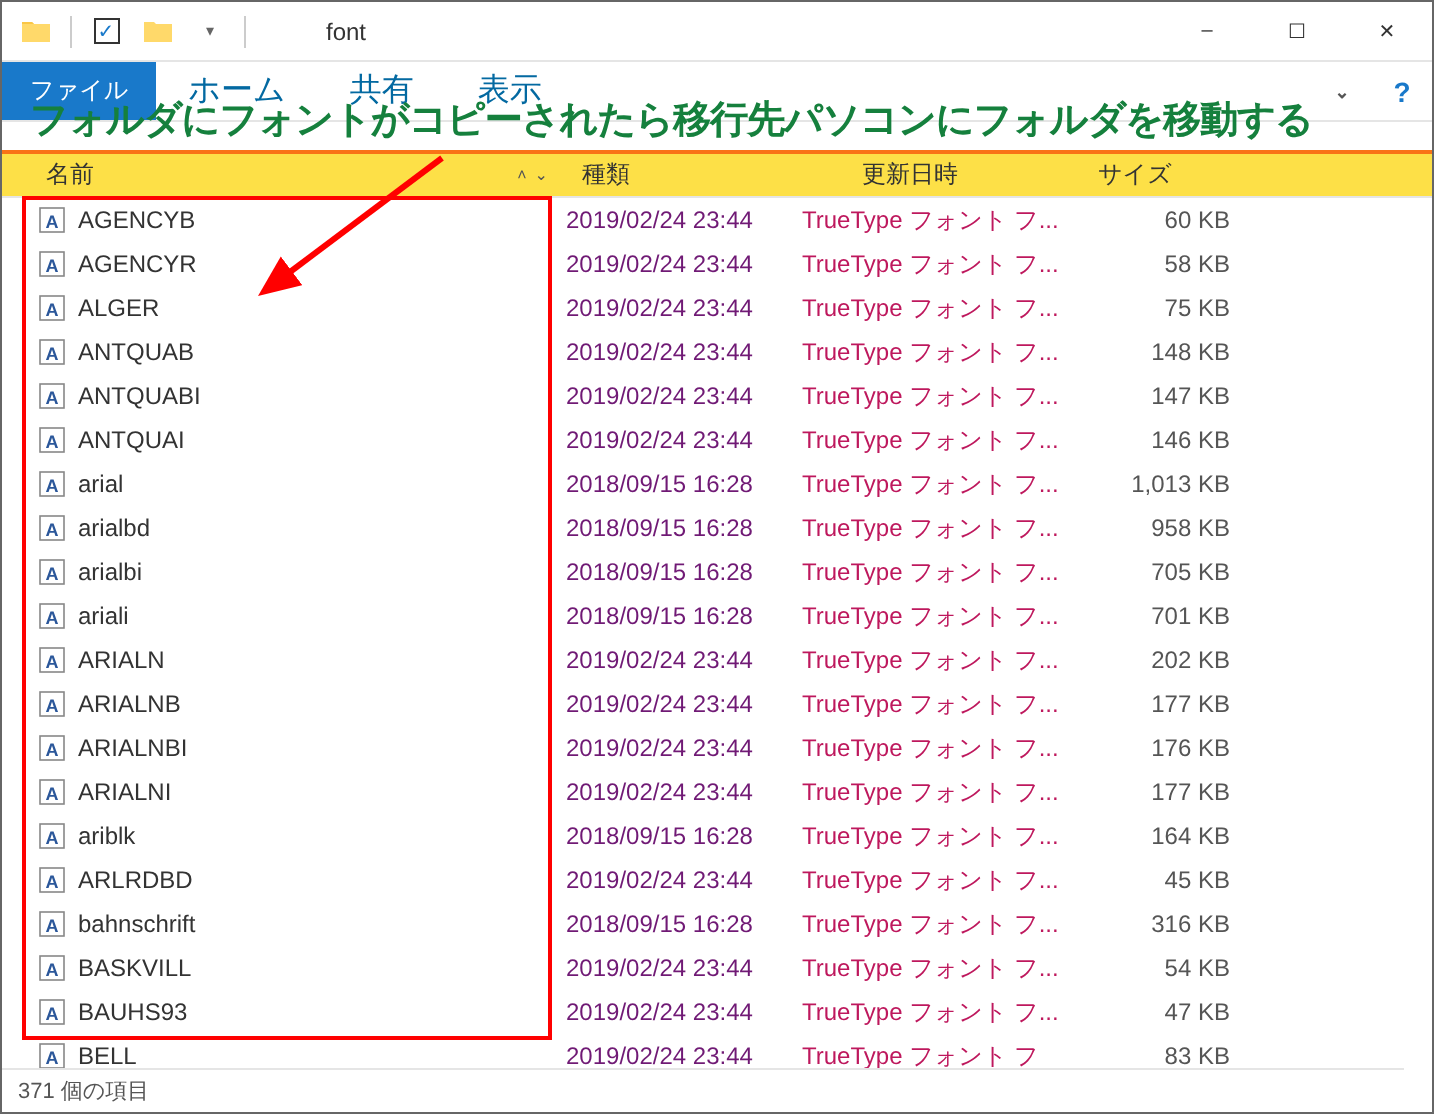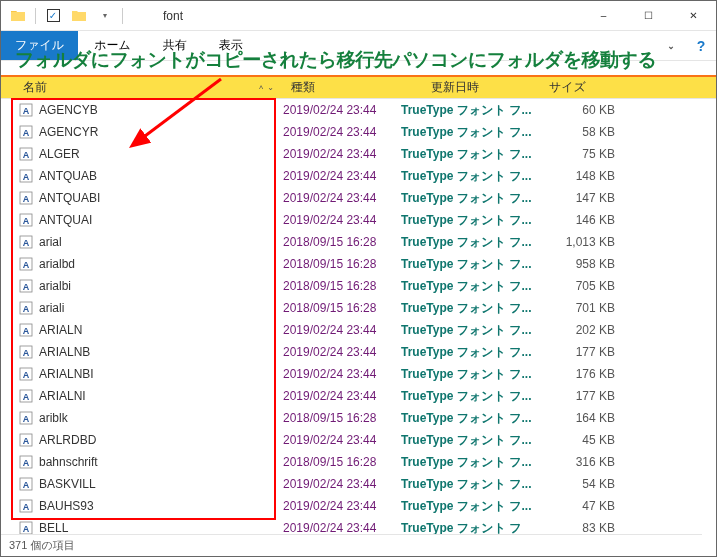--- a/index.html
+++ b/index.html
@@ -8,21 +8,21 @@
 .titlebar { height: 30px; display: flex; align-items: center; background: #fff; border-bottom: 1px solid #e5e5e5; }
 .titlebar .qat { display: flex; align-items: center; gap: 4px; padding: 0 6px; }
 .titlebar .qat-item { width: 22px; height: 22px; display: flex; align-items: center; justify-content: center; }
 .titlebar .divider { width: 1px; height: 16px; background: #ccc; margin: 0 2px; }
 .titlebar .title { flex: 1; font-size: 12px; color: #333; padding-left: 4px; margin-left: 28px; }
 .titlebar .win-controls { display: flex; }
 .titlebar .win-btn { width: 45px; height: 30px; display: flex; align-items: center; justify-content: center; font-size: 10px; color: #333; }
 
 .ribbon-tabs { height: 30px; display: flex; align-items: stretch; border-bottom: 1px solid #e5e5e5; }
 .ribbon-tabs .file-tab { background: #1979ca; color: #fff; padding: 0 14px; display: flex; align-items: center; font-size: 12px; }
-.ribbon-tabs .tab { padding: 0 16px; display: flex; align-items: center; font-size: 12px; color: #000000; }
+.ribbon-tabs .tab { padding: 0 16px; display: flex; align-items: center; font-size: 16px; color: #0369a1; }
 .ribbon-tabs .spacer { flex: 1; }
 .ribbon-tabs .help { width: 30px; display: flex; align-items: center; justify-content: center; color: #1979ca; font-size: 14px; font-weight: bold; }
 
 .annotation { position: absolute; top: 46px; left: 14px; right: 10px; color: #15803d; font-weight: bold; font-size: 19px; z-index: 10; white-space: nowrap; letter-spacing: -0.5px; }
 
 .arrow-svg { position: absolute; top: 68px; left: 120px; z-index: 9; pointer-events: none; }
 
 .col-header { display: flex; height: 24px; align-items: center; background: #fde047; border-top: 2px solid #f97316; border-bottom: 1px solid #e5e5e5; margin-top: 14px; font-size: 12px; color: #333; }
 .col-header .col { padding: 0 8px; display: flex; align-items: center; height: 100%; border-right: 1px solid transparent; }
 .col-name { width: 282px; padding-left: 22px !important; }
@@ -31,21 +31,21 @@
 .col-size { width: 90px; }
 .sort-arrow { margin-left: auto; font-size: 8px; color: #555; }
 .dropdown-caret { font-size: 8px; color: #555; margin-left: 4px; }
 
 .file-list { position: relative; }
 .red-box { position: absolute; top: -1px; left: 10px; width: 265px; height: 422px; border: 2px solid #ff0000; pointer-events: none; z-index: 5; }
 
 .file-row { display: flex; height: 22px; align-items: center; font-size: 12px; color: #333; }
 .cell-name { width: 282px; padding-left: 18px; display: flex; align-items: center; gap: 6px; overflow: hidden; white-space: nowrap; }
 .cell-date { width: 118px; color: #701a75; }
-.cell-type { width: 140px; color: #0f766e; overflow: hidden; white-space: nowrap; text-overflow: ellipsis; font-weight: bold; }
+.cell-type { width: 140px; color: #be185d; overflow: hidden; white-space: nowrap; text-overflow: ellipsis; }
 .cell-size { width: 90px; text-align: right; padding-right: 16px; color: #555; }
 
 .font-icon { width: 14px; height: 14px; flex-shrink: 0; }
 
 .statusbar { position: absolute; bottom: 0; left: 0; right: 14px; height: 22px; border-top: 1px solid #e5e5e5; display: flex; align-items: center; padding: 0 8px; font-size: 11px; color: #555; background: #fff; }
 
 .folder-icon { width: 16px; height: 16px; }
 .checkbox { width: 13px; height: 13px; border: 1px solid #333; display: inline-flex; align-items: center; justify-content: center; font-size: 10px; color: #1979ca; }
 </style>
 </head>

